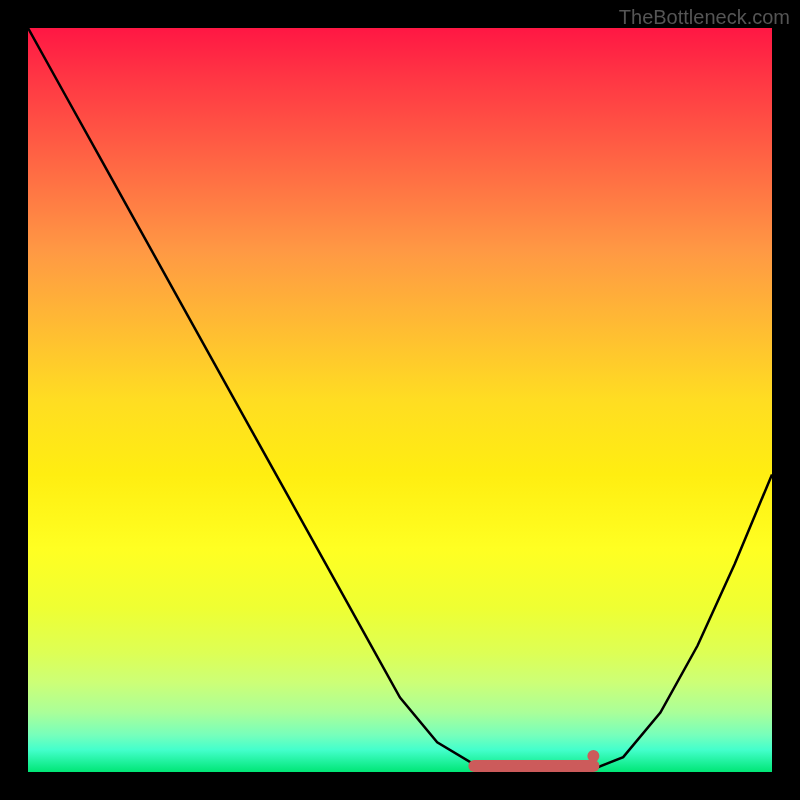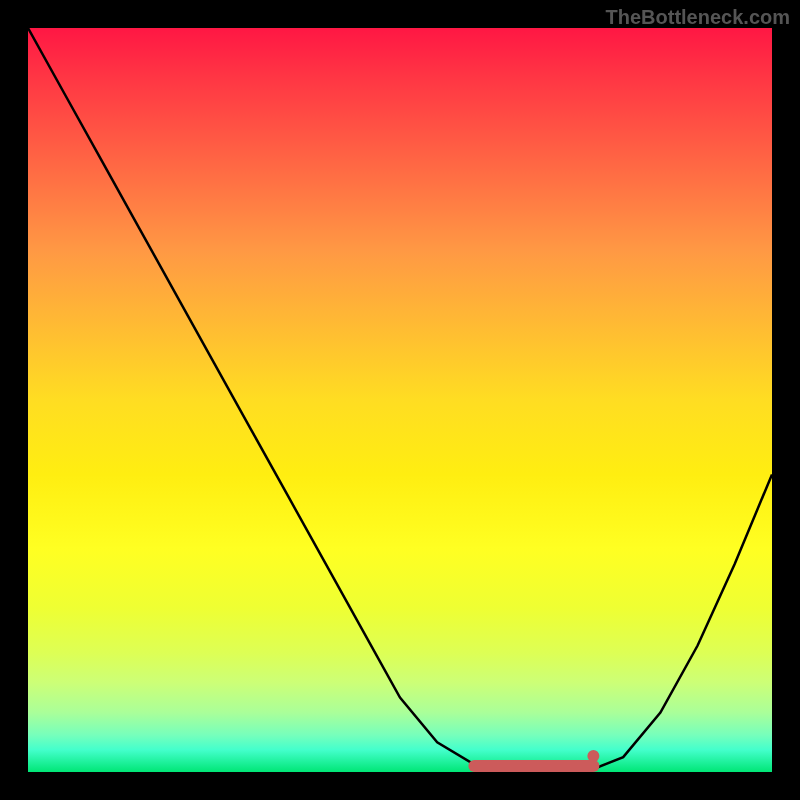--- a/index.html
+++ b/index.html
@@ -10,21 +10,21 @@
     background: #000;
     position: relative;
     font-family: Arial, sans-serif;
   }
   .watermark {
     position: absolute;
     top: 6px;
     right: 10px;
     color: #555;
     font-size: 20px;
-    font-weight: 700;
+    font-weight: 400;
     z-index: 10;
   }
   .plot-area {
     position: absolute;
     top: 28px;
     left: 28px;
     width: 744px;
     height: 744px;
     background: linear-gradient(to bottom,
       #ff1744 0%,

